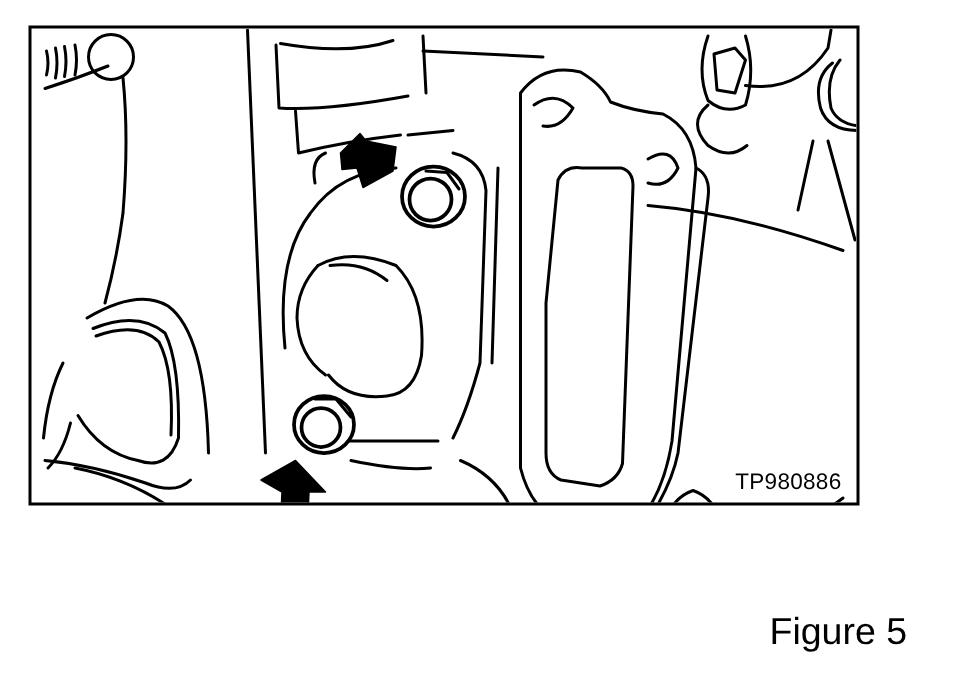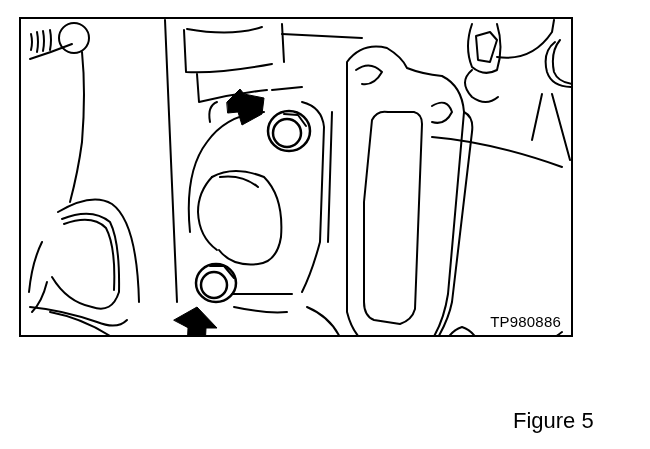--- a/index.html
+++ b/index.html
@@ -1,20 +1,20 @@
 <!DOCTYPE html>
 <html><head>
   <meta charset="utf-8">
   <style>
     html, body { margin: 0; padding: 0; background: #ffffff; }
     body { width: 650px; height: 449px; position: relative; overflow: hidden; font-family: "Liberation Sans", sans-serif; }
     .figure-frame { position: absolute; left: 19px; top: 17px; width: 554px; height: 320px; border: 2px solid #000; box-sizing: border-box; background: #fff; overflow: hidden; }
     .figure-frame svg { position: absolute; left: 0; top: 0; }
     .figure-code { position: absolute; right: 8px; bottom: 5px; font-size: 15px; color: #000; letter-spacing: 0.2px; background: #fff; padding: 0 2px; line-height: 16px; }
-    .figure-caption { position: absolute; left: 513px; top: 408px; font-size: 22px; color: #000; line-height: 26px; }
+    .figure-caption { position: absolute; left: 513px; top: 408px; font-size: 25px; color: #000; line-height: 26px; }
   </style>
 </head>
 <body>
 
 <div class="figure-frame">
   <svg width="550" height="378" viewBox="19 17 550 378" xmlns="http://www.w3.org/2000/svg" fill="none" stroke="#000" stroke-width="2" stroke-linecap="round" stroke-linejoin="round">
 
     <g>
       <path d="M29 32 Q31 40 29 48"></path>
       <path d="M35 30 Q37 40 35 50"></path>

